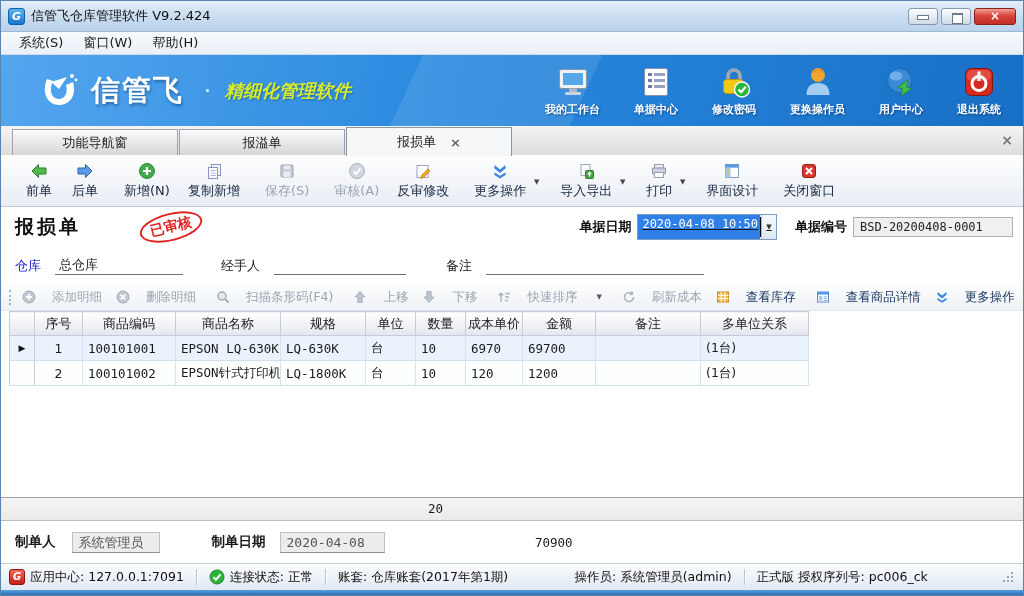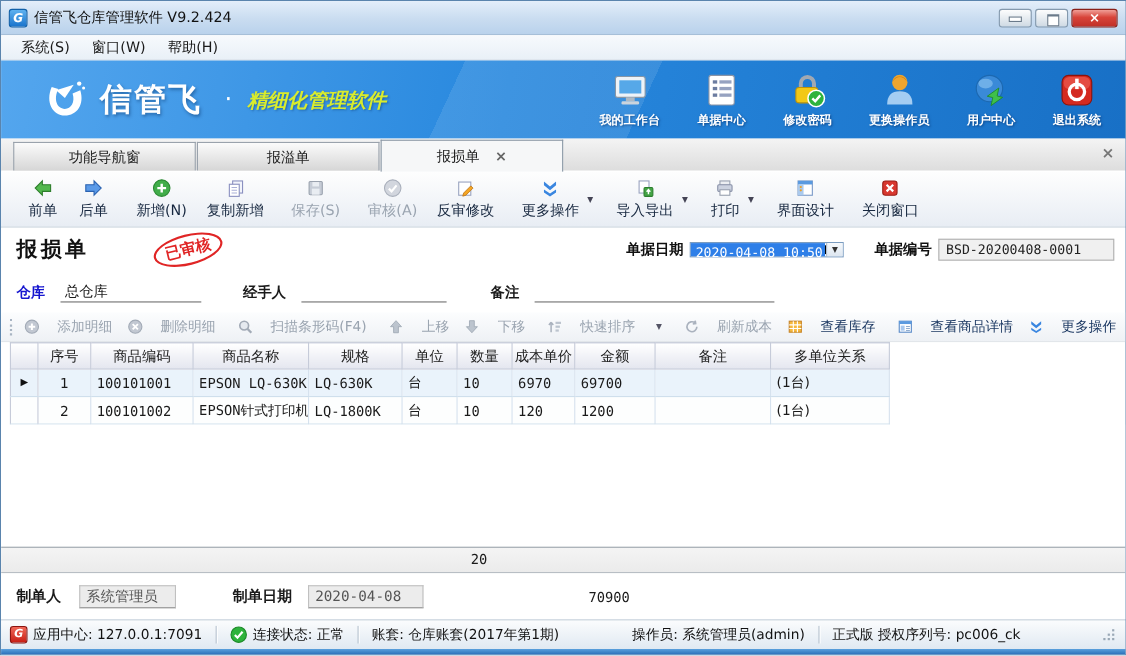--- a/index.html
+++ b/index.html
@@ -75,30 +75,30 @@
 
   
   .doc { flex:1 1 auto; display:flex; flex-direction:column; background:#fff; overflow:hidden; }
 
   .form-header { height:40px; flex:0 0 40px; display:flex; align-items:center; padding:0 10px 0 14px; }
   .form-title { font-size:19px; font-weight:bold; letter-spacing:3px; color:#111; }
   .stamp { margin-left:58px; transform:rotate(-14deg); border:2px solid #e02525; color:#e02525;
     border-radius:50%; padding:3px 9px; font-size:14px; font-weight:bold; white-space:nowrap; }
   .fh-right { margin-left:auto; display:flex; align-items:center; gap:6px; }
   .flabel { font-weight:600; font-size:13px; color:#111; white-space:nowrap; }
-  .date-field { display:flex; align-items:stretch; height:14px; border:1px solid #7a9cc0; background:#fff; cursor:text; }
+  .date-field { display:flex; align-items:stretch; height:26px; border:1px solid #7a9cc0; background:#fff; cursor:text;text-decoration:underline; }
   .date-sel { background:#2e7fe8; color:#fff; font-size:12px; line-height:18px; padding:0 2px 0 4px; }
   .date-cursor { width:1px; background:#000; margin:2px 0; }
   .date-drop { width:15px; display:flex; align-items:center; justify-content:center; font-size:7px; color:#333;
     background:linear-gradient(#f6f9fc,#dde6f0); border-left:1px solid #aab8c8; cursor:pointer; }
   .docno-field { width:160px; height:20px; background:#f0f0f0; border:1px solid #b0b0b0;
     font-size:12px; line-height:18px; padding:0 6px; color:#222; }
 
   .form-fields { height:37px; flex:0 0 37px; display:flex; align-items:center; padding-left:14px; }
-  .ulabel { font-size:13px; font-weight:700; white-space:nowrap; }
+  .ulabel { font-size:13px; font-weight:400; white-space:nowrap; }
   .ulabel.blue { color:#1515cf; }
   .ufield { border-bottom:1px solid #707070; height:19px; font-size:13px; padding:0 4px; margin-left:14px; cursor:text; }
   .ufield.w1 { width:128px;font-family:Liberation Serif, serif; } .ufield.w2 { width:132px; } .ufield.w3 { width:218px; }
   .gap1 { margin-left:38px; } .gap2 { margin-left:40px; }
 
   
   .dtoolbar { height:27px; flex:0 0 27px; display:flex; align-items:center; padding:0 4px;
     background:linear-gradient(#fcfdfe,#eef1f5); border-bottom:1px solid #e2e6ea; }
   .dgrip { width:5px; height:15px; border-left:2px dotted #a8b4c2; margin:0 4px; }
   .dbtn { position:relative; display:flex; align-items:center; gap:16px; padding:3px 7px; font-size:12.5px;
@@ -371,21 +371,21 @@
     <div class="form-header">
       <span class="form-title">报损单</span>
       <span class="stamp">已审核</span>
       <div class="fh-right">
         <span class="flabel">单据日期</span>
         <div class="date-field">
           <span class="date-sel mono">2020-04-08 10:50</span>
           <span class="date-cursor"></span>
           <span class="date-drop">▼</span>
         </div>
-        <span class="flabel" style="margin-left:22px">单据编号</span>
+        <span class="flabel" style="margin-left:12px">单据编号</span>
         <div class="docno-field mono">BSD-20200408-0001</div>
       </div>
     </div>
 
     <div class="form-fields">
       <span class="ulabel blue">仓库</span>
       <div class="ufield w1">总仓库</div>
       <span class="ulabel gap1">经手人</span>
       <div class="ufield w2"></div>
       <span class="ulabel gap2">备注</span>

